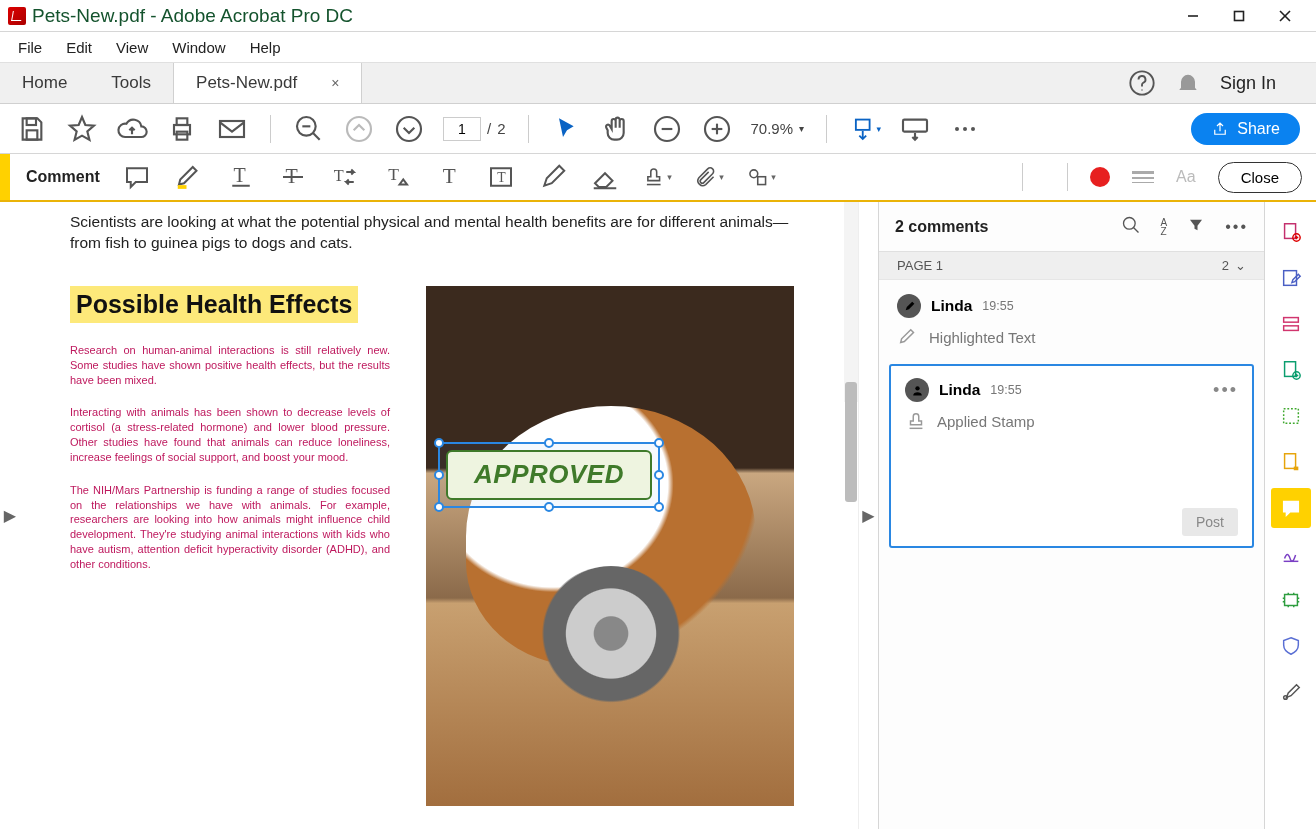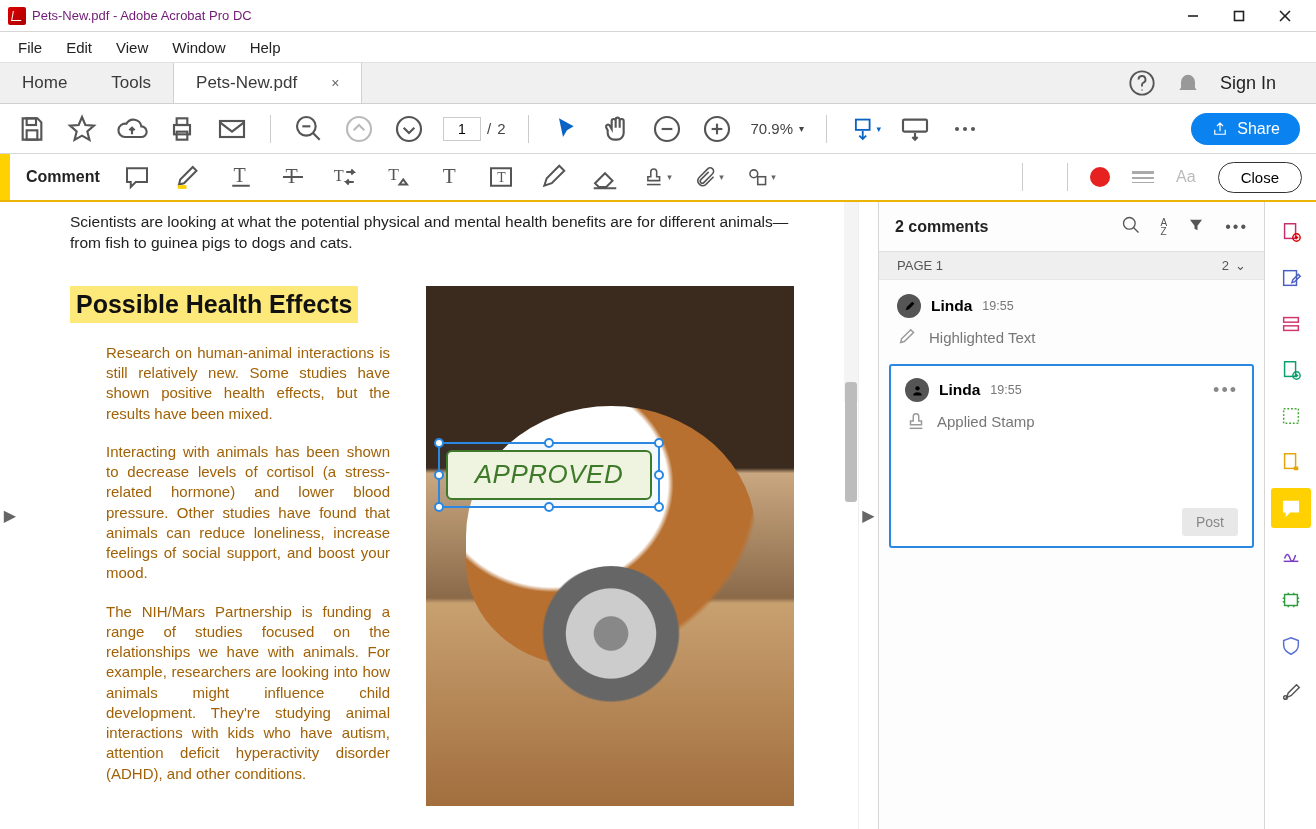--- a/index.html
+++ b/index.html
@@ -1,21 +1,21 @@
 <!DOCTYPE html>
 <html><head>
 <meta charset="utf-8">
 <style>
 * { margin: 0; padding: 0; box-sizing: border-box; font-family: "Segoe UI", Arial, sans-serif; }
 body { width: 1316px; height: 829px; background: #fff; overflow: hidden; }
 
 .titlebar { height: 32px; display: flex; align-items: center; padding: 0 8px; border-bottom: 1px solid #d6d6d6; }
 .titlebar .app-icon { width: 18px; height: 18px; background: linear-gradient(135deg,#d00,#a00); border-radius: 2px; position: relative; margin-right: 6px; }
 .titlebar .app-icon::after { content:""; position:absolute; inset:4px; border:1px solid #fff; border-top: none; border-right:none; transform: skewX(-10deg); }
-.titlebar .title { font-size: 13px; color: #701a75; }
+.titlebar .title { font-size: 19px; color: #14532d; }
 .titlebar .winbtns { margin-left: auto; display: flex; }
 .titlebar .winbtn { width: 46px; height: 32px; display:flex; align-items:center; justify-content:center; color:#222; font-size:14px; }
 .titlebar .winbtn svg { width:12px; height:12px; }
 
 .menubar { height: 30px; display:flex; align-items:center; padding: 0 8px; gap: 4px; }
 .menubar .menu-item { padding: 4px 10px; font-size: 15px; color:#222; border-radius:2px; }
 
 .topstrip { height: 42px; display:flex; align-items:stretch; background:#f0f0f0; border-top:1px solid #e0e0e0; border-bottom:1px solid #d0d0d0; }
 .topstrip .tab { padding: 16px 22px; display:flex; align-items:center; font-size:17px; color:#3a3a3a; }
 .topstrip .tab.file { position:relative; background:#fff; border-right:1px solid #d0d0d0; border-left:1px solid #d0d0d0; }
@@ -49,31 +49,31 @@
 
 .main { display:flex; height: calc(829px - 32px - 30px - 42px - 50px - 48px); }
 .page-area { flex:1; position:relative; background:#fff; display:flex; }
 .page-collapse { width:20px; display:flex; align-items:center; justify-content:center; color:#666;}
 .page { flex:1; padding: 10px 40px 20px 50px; overflow:hidden; position:relative;}
 .page .intro { font-size:15.5px; color:#222; line-height:1.35; margin-bottom:32px; padding-top:0;}
 .page .cols { display:flex; gap:36px; }
 .page .leftcol { width: 320px; }
 .page h2 { display:inline; font-size:25px; font-weight:800; color:#111; }
 .page .hl { background:#fde97a; padding:4px 6px; display:inline-block; margin-bottom:20px;}
-.page .para { font-size:15px; line-height:1.35; color:#a16207; text-align:justify; margin-bottom:18px;margin-left:36px;}
+.page .para { font-size:11px; line-height:1.35; color:#be185d; text-align:justify; margin-bottom:18px;}
 .page .img { width:368px; height:520px; background:linear-gradient(180deg,#3b2a1e 0%, #3b2a1e 35%, #c9a780 36%, #8b6a4a 60%, #c8a070 61%, #a26e3e 100%); position:relative;}
 .page .img .dog { position:absolute; left:40px; top:120px; width:290px; height:260px; background:radial-gradient(ellipse at 30% 30%, #fff 0 40%, #b87030 42% 70%, transparent 72%); border-radius:50% 50% 40% 40%;}
 .page .img .cat { position:absolute; left:110px; top:280px; width:150px; height:150px; background:radial-gradient(circle at 50% 45%, #888 0 15%, #ccc 16% 40%, #666 41% 60%, transparent 62%); border-radius:50%;}
 .stamp-sel { position:absolute; left:12px; top:156px; width:222px; height:66px; border:2.5px solid #2a87e2; background:rgba(42,135,226,0.05);}
 .stamp-sel .h { position:absolute; width:10px; height:10px; background:#fff; border:2px solid #2a87e2; border-radius:50%; }
 .stamp-sel .h.tl{top:-6px;left:-6px;} .stamp-sel .h.tr{top:-6px;right:-6px;}
 .stamp-sel .h.bl{bottom:-6px;left:-6px;} .stamp-sel .h.br{bottom:-6px;right:-6px;}
 .stamp-sel .h.tm{top:-6px;left:calc(50% - 5px);} .stamp-sel .h.bm{bottom:-6px;left:calc(50% - 5px);}
 .stamp-sel .h.ml{top:calc(50% - 5px);left:-6px;} .stamp-sel .h.mr{top:calc(50% - 5px);right:-6px;}
-.stamp { position:absolute; inset:6px; background:#eef4e0; border:2.5px solid #3f7a2a; border-radius:6px; display:flex; align-items:center; justify-content:center; font-size:26px; font-weight:400; font-style:italic; color:#3f7a2a; letter-spacing:0.5px;}
+.stamp { position:absolute; inset:6px; background:#eef4e0; border:2.5px solid #3f7a2a; border-radius:6px; display:flex; align-items:center; justify-content:center; font-size:26px; font-weight:700; font-style:italic; color:#3f7a2a; letter-spacing:0.5px;}
 .page .sb { position:absolute; right:0; top:0; width:14px; height:200px; background:#f4f4f4;}
 .page .sb .thumb{ position:absolute; right:1px; top:180px; width:12px; height:120px; background:#bcbcbc; border-radius:3px;}
 
 .mid-collapse { width:20px; display:flex; align-items:center; justify-content:center; color:#666; border-left:1px solid #eee;}
 
 .comments { width:386px; border-left:1px solid #d6d6d6; display:flex; flex-direction:column; background:#fdfdfd;}
 .comments .hdr { height:50px; display:flex; align-items:center; padding:0 16px; border-bottom:1px solid #e0e0e0;}
 .comments .hdr .count { font-size:16px; font-weight:700; color:#222;}
 .comments .hdr .hicons { margin-left:auto; display:flex; gap:20px; color:#555; align-items:center;}
 .comments .pgrow { height:28px; background:#efefef; display:flex; align-items:center; padding:0 18px; font-size:13px; color:#555; border-bottom:1px solid #e6e6e6;}

